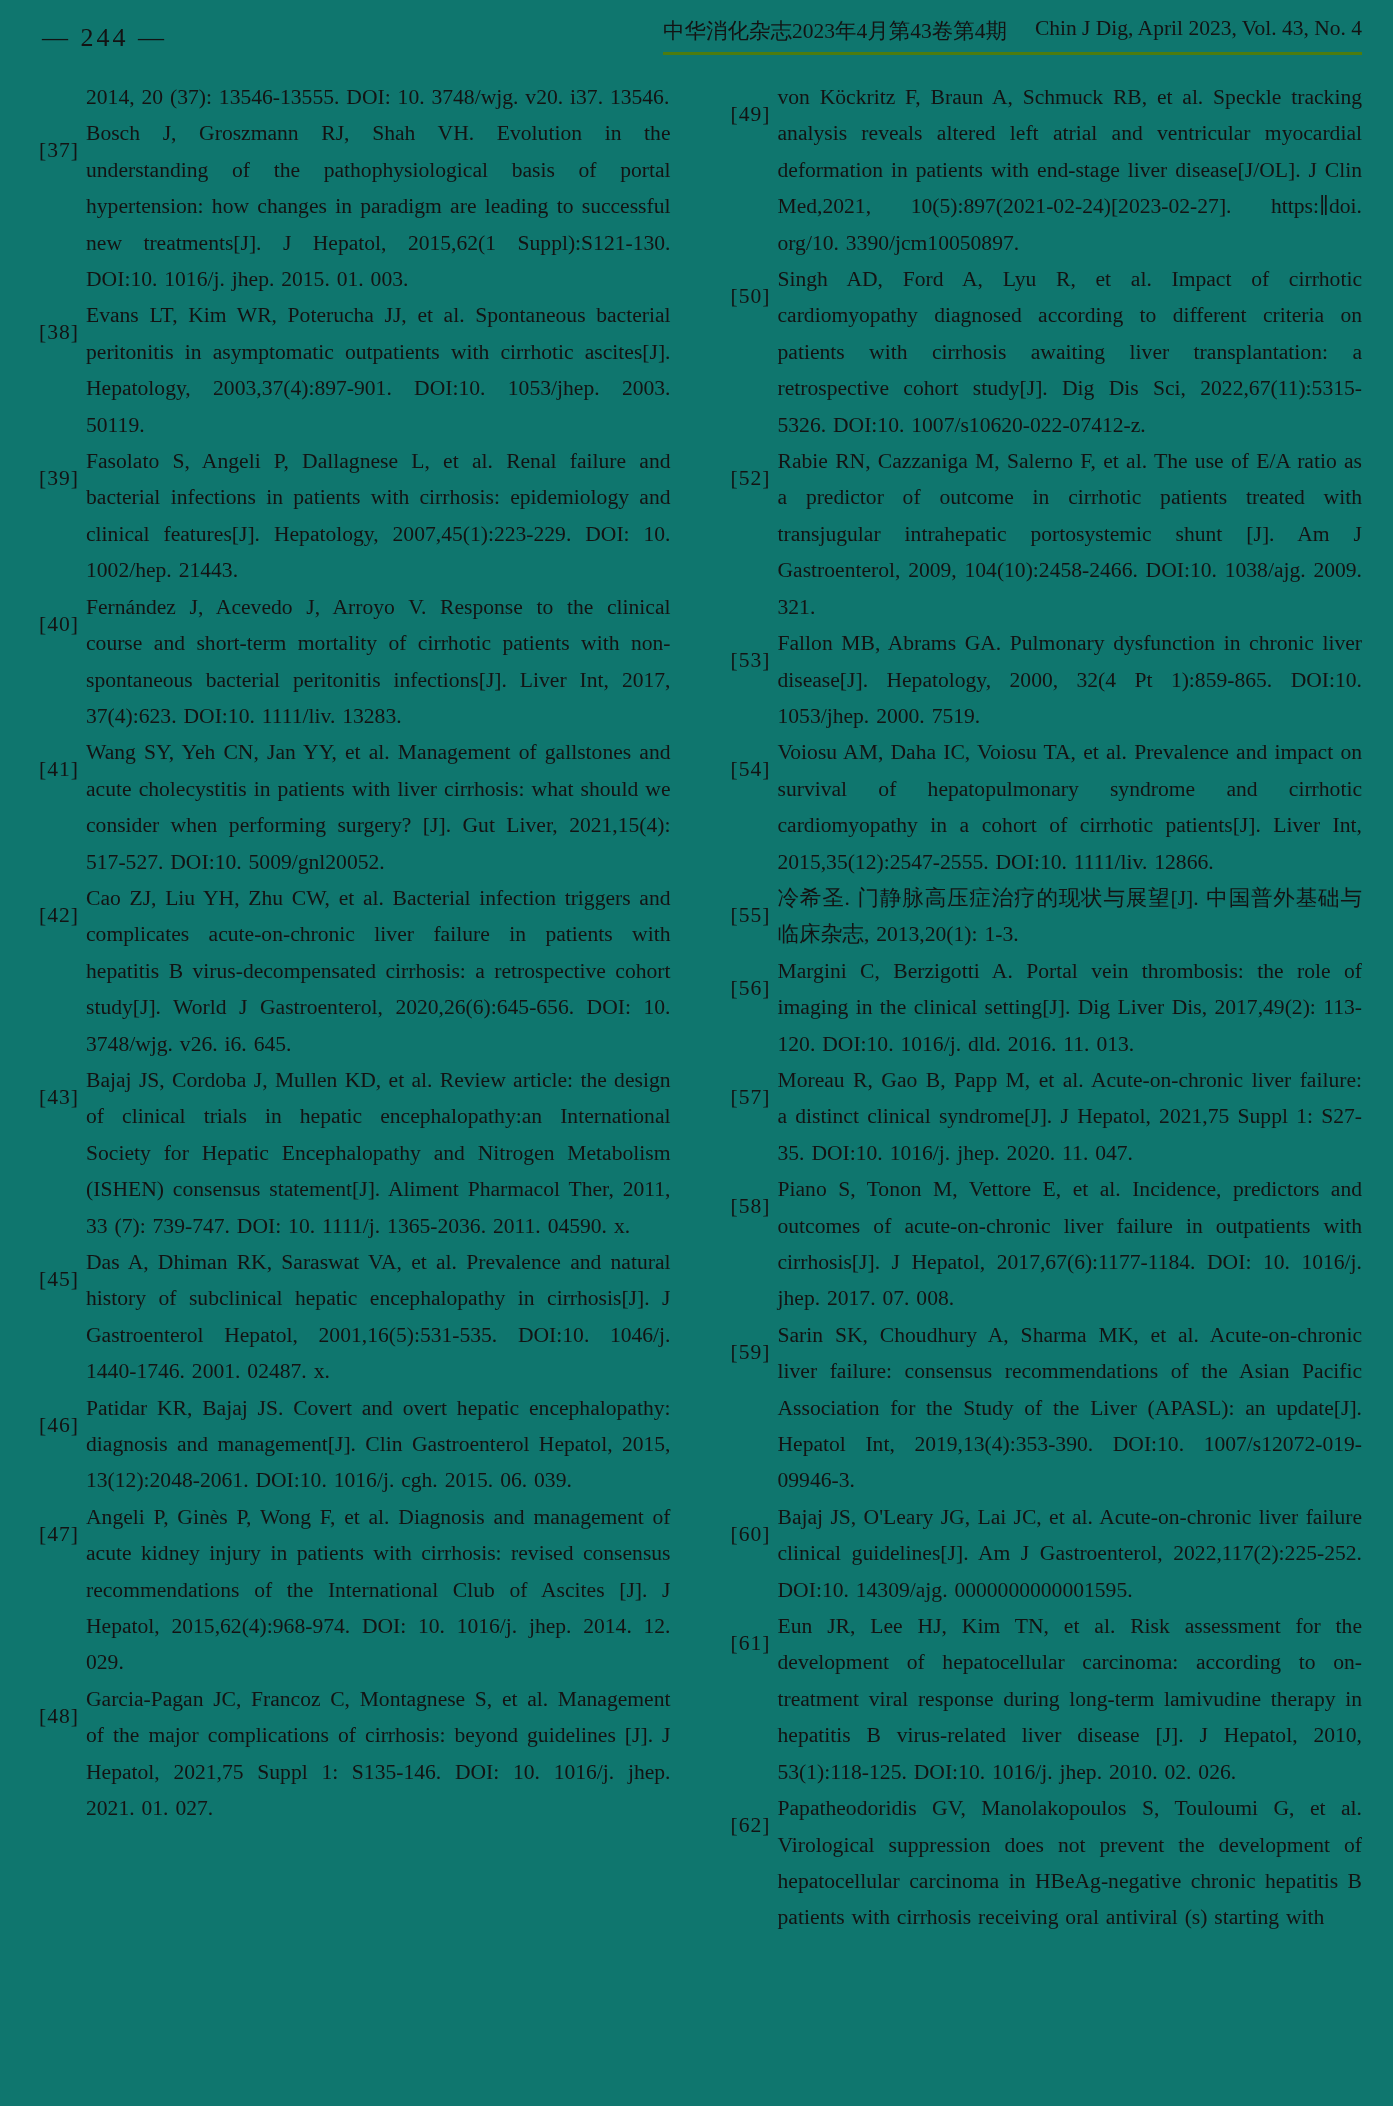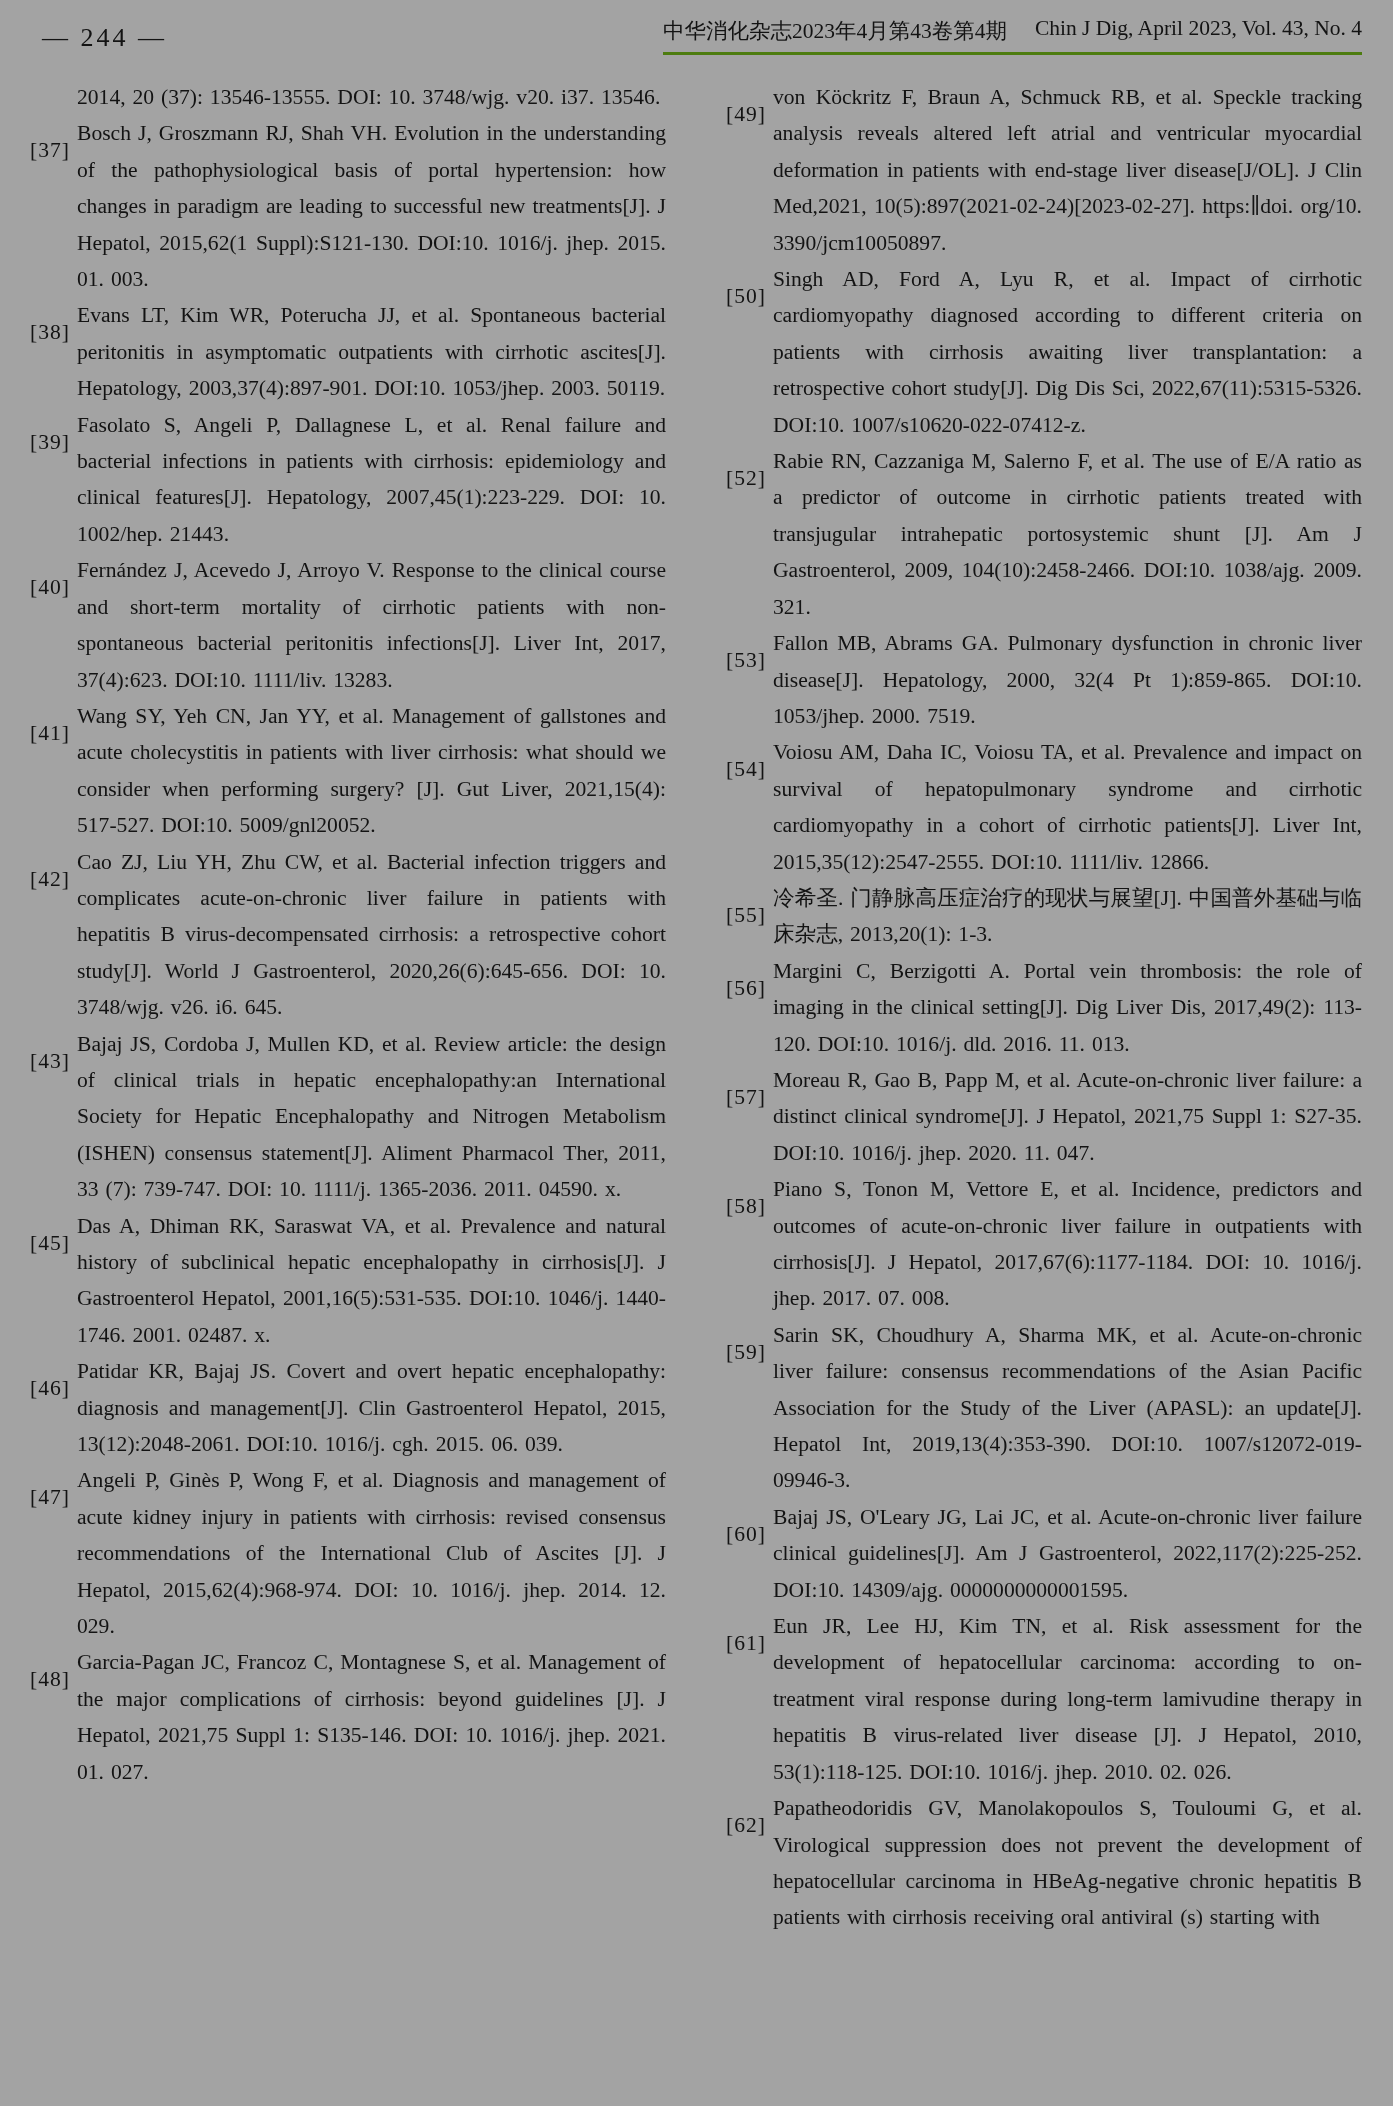--- a/index.html
+++ b/index.html
@@ -1,21 +1,21 @@
 <!DOCTYPE html>
 <html><head>
 <meta charset="utf-8">
 <style>
   html, body { margin: 0; padding: 0; background: #ffffff; }
   .page {
     position: relative;
     width: 1393px;
     height: 2106px;
     margin: 0 auto;
-    background: #a3a3a3;
+    background: #0f766e;
     box-sizing: border-box;
     padding: 16px 31px 0 30px;
     font-family: "Liberation Serif", "DejaVu Serif", serif;
     color: #131313;
     overflow: hidden;
   }
   .page-header {
     display: flex;
     align-items: flex-end;
     justify-content: space-between;
@@ -32,20 +32,21 @@
     padding-bottom: 7px;
     display: flex;
     gap: 28px;
     font-size: 21.5px;
     white-space: nowrap;
   }
   .columns {
     display: flex;
     gap: 60px;
     margin-top: 24px;
+    margin-left: 9px;
   }
   .col { flex: 1 1 0; min-width: 0; }
   .ref {
     position: relative;
     padding-left: 47px;
     text-align: justify;
     font-size: 21.6px;
     line-height: 36.4px;
     word-spacing: 1.5px;
   }

